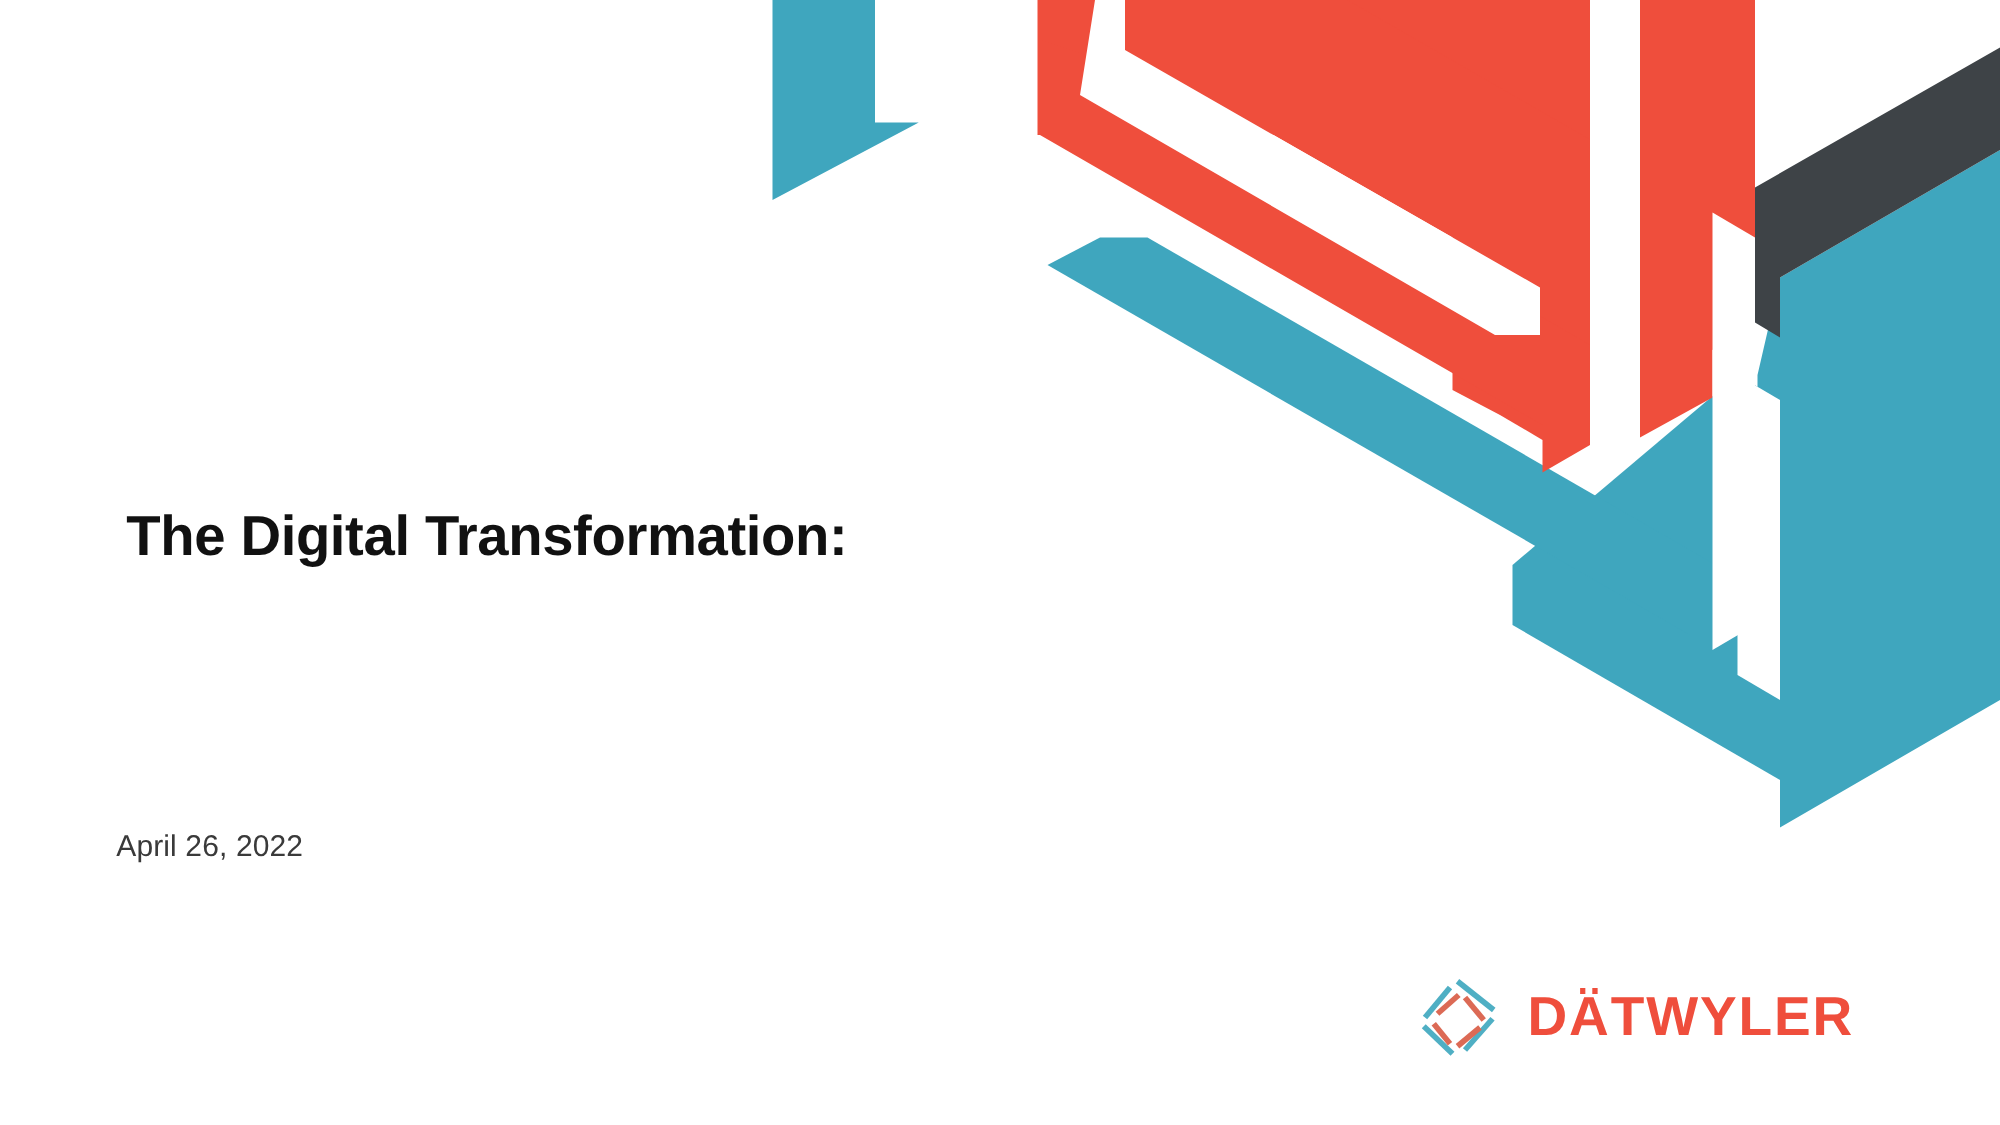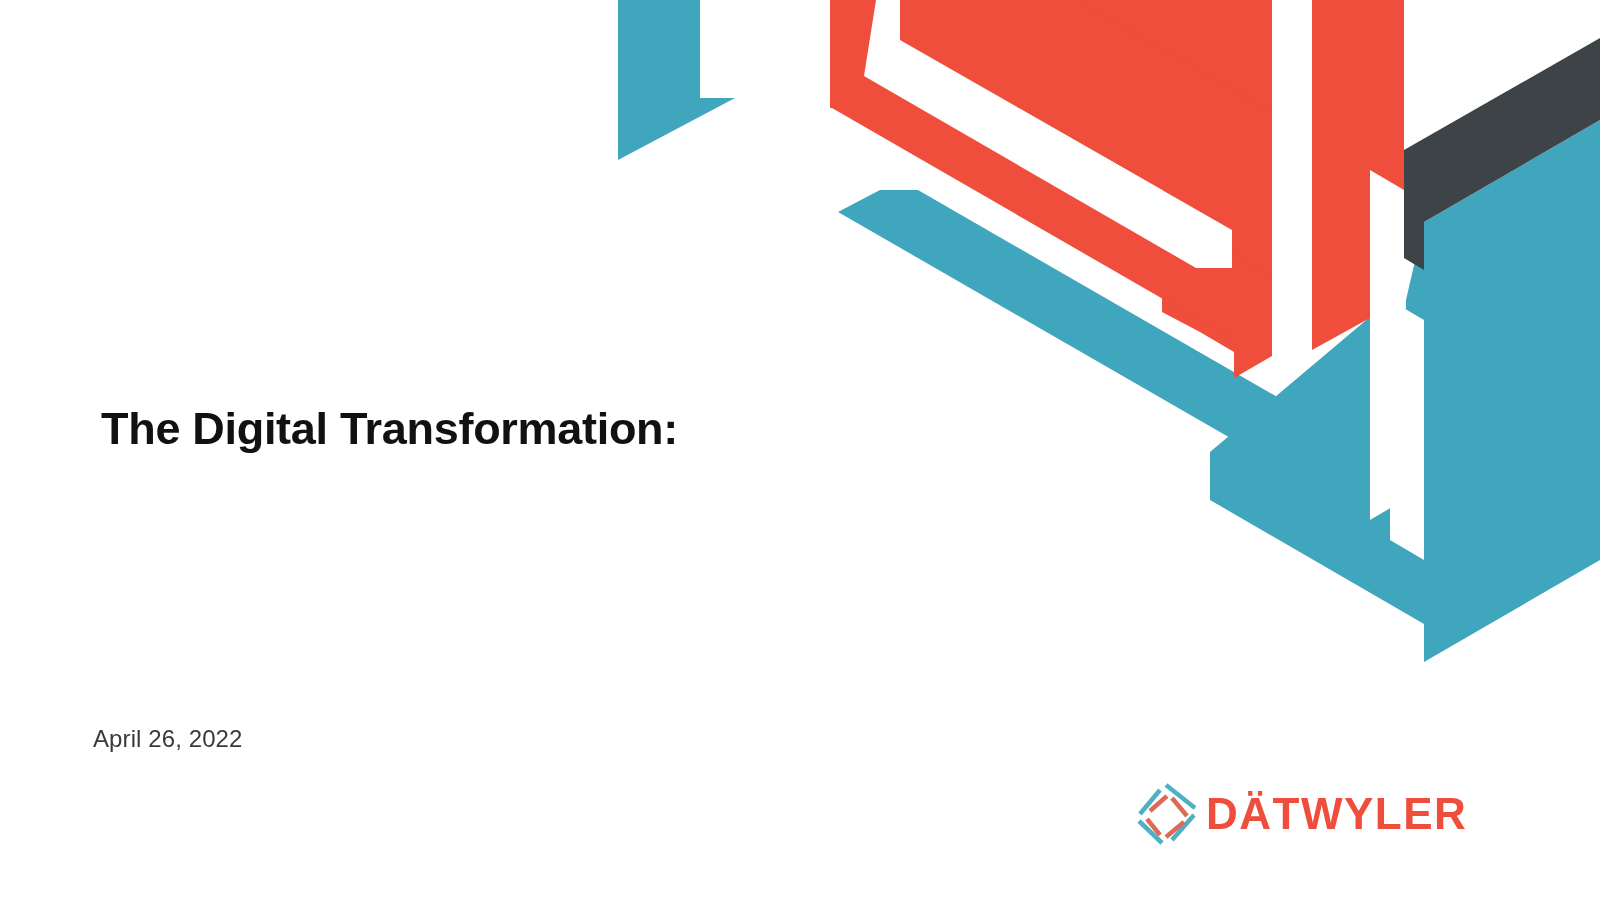--- a/index.html
+++ b/index.html
@@ -50,33 +50,34 @@
     font-weight: normal;
     color: #1c1c1c;
     letter-spacing: -0.2px;
     max-width: 940px;
   }
 
   
   #slide-date {
     position: absolute;
     left: 93px;
-    top: 725px;
+    top: 664px;
     font-size: 24px;
     color: #3a3a3a;
     letter-spacing: 0.1px;
   }
 
   
   #logo {
     position: absolute;
     left: 1128px;
     top: 778px;
     display: flex;
     align-items: center;
+    gap: 16px;
     text-align: center;
   }
   #logo-mark {
     width: 78px;
     height: 72px;
     flex: 0 0 auto;
   }
   #logo-wordmark {
     font-size: 44px;
     font-weight: bold;

